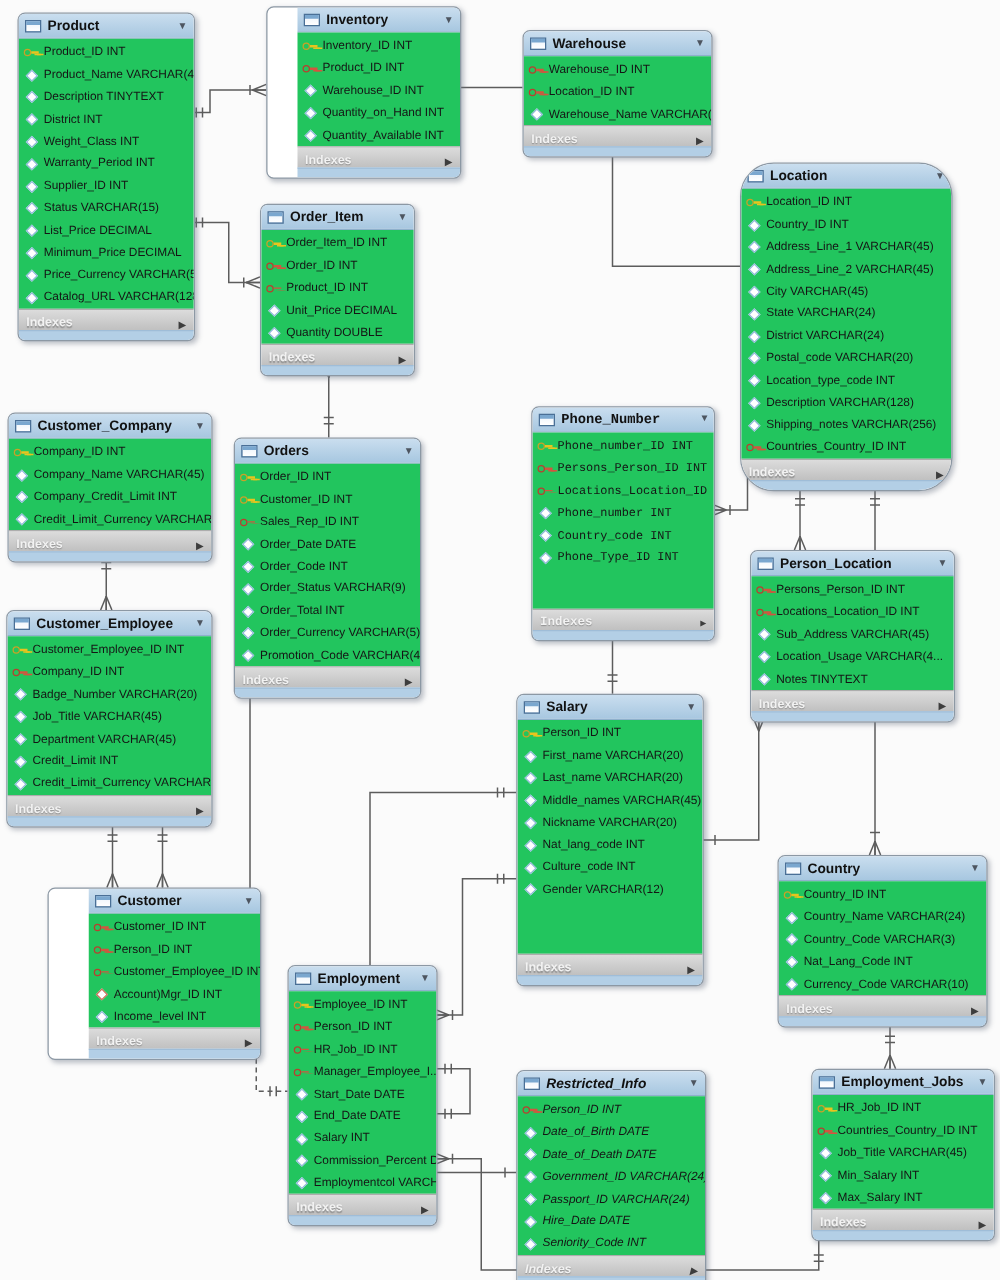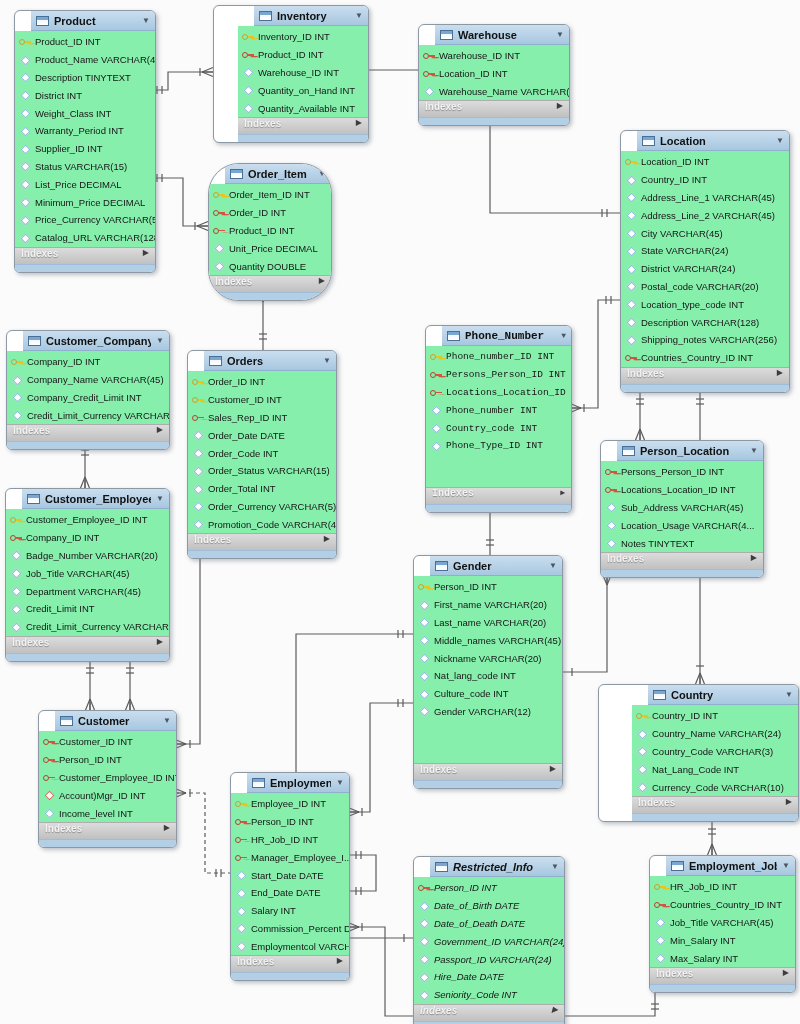--- a/index.html
+++ b/index.html
@@ -4,43 +4,43 @@
 <style>
   html,body{margin:0;padding:0;background:#fbfbfb;}
   #canvas{position:relative;width:800px;height:1024px;overflow:hidden;
           font-family:"Liberation Sans",sans-serif;}
   #wires{position:absolute;left:0;top:0;z-index:1;}
   .tbl{position:absolute;z-index:2;border:1px solid #8c98a4;border-radius:6px;
        background:#ffffff;box-shadow:2px 2px 4px rgba(110,120,135,.45);
        overflow:hidden;}
   .hdr{height:19px;display:flex;align-items:center;gap:5px;padding:0 5px;
        background:linear-gradient(#cadeef,#a7c7e0);
-       border-bottom:1px solid #8fb0cc;margin-left:16px;}
+       border-bottom:1px solid #8fb0cc;}
   .tbl-ic{width:13px;height:10px;flex:0 0 13px;border:1px solid #4a6f96;
        background:linear-gradient(#eaf2fa,#ffffff);position:relative;box-sizing:border-box;}
   .tbl-ic::before{content:"";position:absolute;left:0;right:0;top:0;height:3px;background:#7aa7cf;}
   .ttl{font-size:11px;font-weight:bold;color:#111;white-space:nowrap;overflow:hidden;flex:1;}
   .arr{font-size:8px;color:#4d5560;flex:0 0 auto;}
-  .body{background:#86efac;padding-top:2px;}
+  .body{background:#22c55e;padding-top:2px;}
   .row{height:17.8px;display:flex;align-items:center;gap:4px;padding:0 3px 0 4px;
        font-size:9.5px;color:#151515;white-space:nowrap;overflow:hidden;}
   .ic{width:12px;height:10px;position:relative;display:inline-block;flex:0 0 12px;}
   .ic.pk::before{content:"";position:absolute;left:0;top:2.5px;width:4px;height:4px;
        border:1.6px solid #c9a227;border-radius:50%;}
   .ic.pk::after{content:"";position:absolute;left:6px;top:4.4px;width:6px;height:1.6px;
        background:#e8c41e;box-shadow:2.2px 1.6px 0 -0.4px #e8c41e,4.2px 1.6px 0 -0.4px #e8c41e;}
   .ic.fk::before{content:"";position:absolute;left:0;top:2.5px;width:4px;height:4px;
        border:1.6px solid #b8402f;border-radius:50%;}
   .ic.fk::after{content:"";position:absolute;left:6px;top:4.4px;width:6px;height:1.6px;
        background:#d4543f;box-shadow:2.2px 1.6px 0 -0.4px #d4543f,4.2px 1.6px 0 -0.4px #d4543f;}
   .ic.col::before{content:"";position:absolute;left:3px;top:2px;width:5px;height:5px;
        border:1.2px solid #8fb9d9;background:#fff;transform:rotate(45deg);}
   .ic.colw::before{content:"";position:absolute;left:3px;top:2px;width:5px;height:5px;
        border:1.2px solid #cd6f5c;background:#fff;transform:rotate(45deg);}
-  .idx{height:16px;display:flex;align-items:flex-start;justify-content:space-between;
+  .idx{height:16px;display:flex;align-items:flex-end;justify-content:space-between;
        padding:0 6px;background:linear-gradient(#dcdcdc,#c0c0c0);
        border-top:1px solid #adadad;gap:37px;}
   .idx-l{font-size:10px;font-weight:bold;color:#f2f2f2;text-shadow:0 1px 1px #8d8d8d;}
   .idx-a{font-size:8px;color:#3d3d3d;}
   .strip{height:7px;background:#b3cfe6;border-top:1px solid #9fbdd8;}
 </style>
 </head>
 <body>
 
 <div id="canvas">
@@ -281,21 +281,21 @@
           <span>Warehouse_Name VARCHAR(45)</span>
         </div>
       </div>
     <div class="idx">
       <span class="idx-l">Indexes</span>
       <span class="idx-a">▶</span>
     </div>
     <div class="strip"></div>
   </div>
 
-  <div class="tbl" style="left: 620px; top: 130px; width: 168px;">
+  <div class="tbl" style="left: 592px; top: 130px; width: 168px; border-radius: 27px;">
     <div class="hdr">
       <span class="tbl-ic"></span>
       <span class="ttl">Location</span>
       <span class="arr">▼</span>
     </div>
     <div class="body">
         <div class="row">
           <span class="ic pk"></span>
           <span>Location_ID INT</span>
         </div>
@@ -344,21 +344,21 @@
           <span>Countries_Country_ID INT</span>
         </div>
       </div>
     <div class="idx">
       <span class="idx-l">Indexes</span>
       <span class="idx-a">▶</span>
     </div>
     <div class="strip"></div>
   </div>
 
-  <div class="tbl" style="left: 208px; top: 163px; width: 122px; border-radius: 31px;">
+  <div class="tbl" style="left: 208px; top: 163px; width: 122px;">
     <div class="hdr">
       <span class="tbl-ic"></span>
       <span class="ttl">Order_Item</span>
       <span class="arr">▼</span>
     </div>
     <div class="body">
         <div class="row">
           <span class="ic pk"></span>
           <span>Order_Item_ID INT</span>
         </div>
@@ -439,21 +439,21 @@
         <div class="row">
           <span class="ic col"></span>
           <span>Order_Date DATE</span>
         </div>
         <div class="row">
           <span class="ic col"></span>
           <span>Order_Code INT</span>
         </div>
         <div class="row">
           <span class="ic col"></span>
-          <span>Order_Status VARCHAR(15)</span>
+          <span>Order_Status VARCHAR(9)</span>
         </div>
         <div class="row">
           <span class="ic col"></span>
           <span>Order_Total INT</span>
         </div>
         <div class="row">
           <span class="ic col"></span>
           <span>Order_Currency VARCHAR(5)</span>
         </div>
         <div class="row">
@@ -581,21 +581,21 @@
     <div class="idx">
       <span class="idx-l">Indexes</span>
       <span class="idx-a">▶</span>
     </div>
     <div class="strip"></div>
   </div>
 
   <div class="tbl" style="left: 413px; top: 555px; width: 148px;">
     <div class="hdr">
       <span class="tbl-ic"></span>
-      <span class="ttl">Gender</span>
+      <span class="ttl">Salary</span>
       <span class="arr">▼</span>
     </div>
     <div class="body" style="padding-bottom: 43px;">
         <div class="row">
           <span class="ic pk"></span>
           <span>Person_ID INT</span>
         </div>
         <div class="row">
           <span class="ic col"></span>
           <span>First_name VARCHAR(20)</span>
@@ -625,21 +625,21 @@
           <span>Gender VARCHAR(12)</span>
         </div>
       </div>
     <div class="idx">
       <span class="idx-l">Indexes</span>
       <span class="idx-a">▶</span>
     </div>
     <div class="strip"></div>
   </div>
 
-  <div class="tbl" style="left: 598px; top: 684px; width: 166px; padding-left: 33px;">
+  <div class="tbl" style="left: 622px; top: 684px; width: 166px;">
     <div class="hdr">
       <span class="tbl-ic"></span>
       <span class="ttl">Country</span>
       <span class="arr">▼</span>
     </div>
     <div class="body">
         <div class="row">
           <span class="ic pk"></span>
           <span>Country_ID INT</span>
         </div>
@@ -660,21 +660,21 @@
           <span>Currency_Code VARCHAR(10)</span>
         </div>
       </div>
     <div class="idx">
       <span class="idx-l">Indexes</span>
       <span class="idx-a">▶</span>
     </div>
     <div class="strip"></div>
   </div>
 
-  <div class="tbl" style="left: 38px; top: 710px; width: 137px;">
+  <div class="tbl" style="left: 38px; top: 710px; width: 137px; padding-left: 32px;">
     <div class="hdr">
       <span class="tbl-ic"></span>
       <span class="ttl">Customer</span>
       <span class="arr">▼</span>
     </div>
     <div class="body">
         <div class="row">
           <span class="ic fk"></span>
           <span>Customer_ID INT</span>
         </div>

